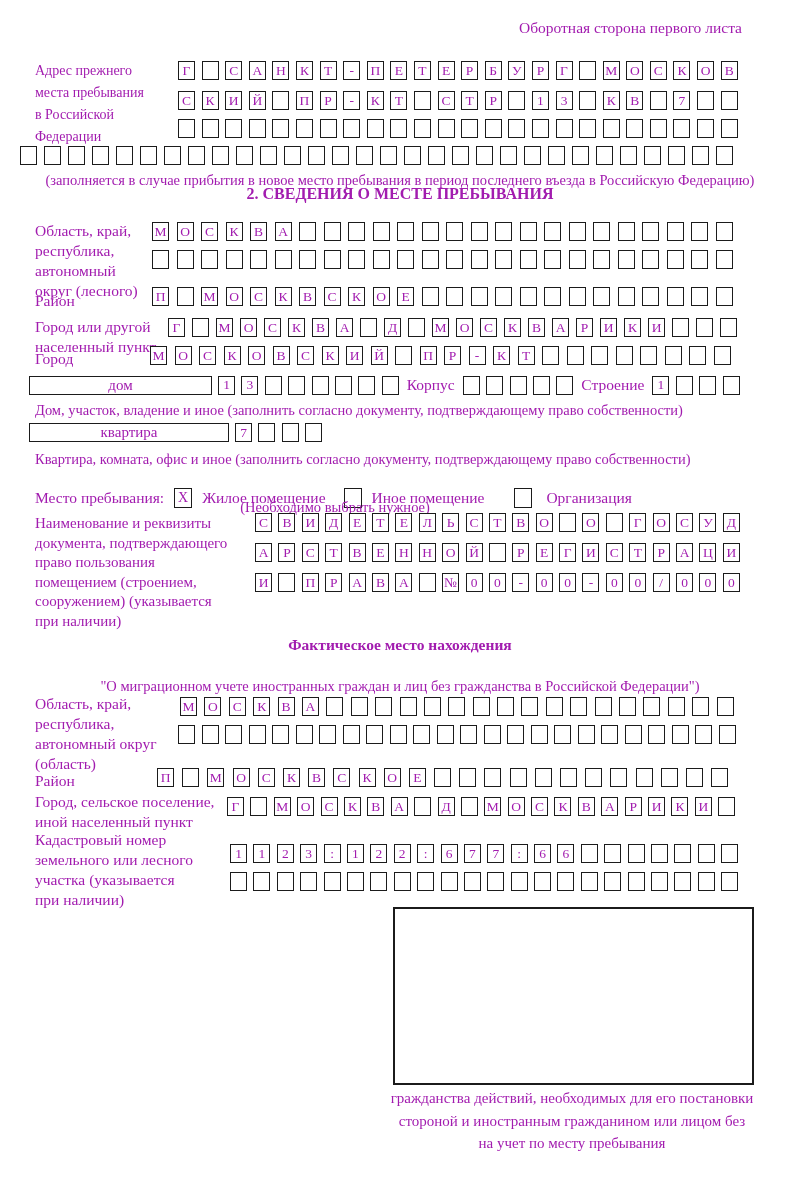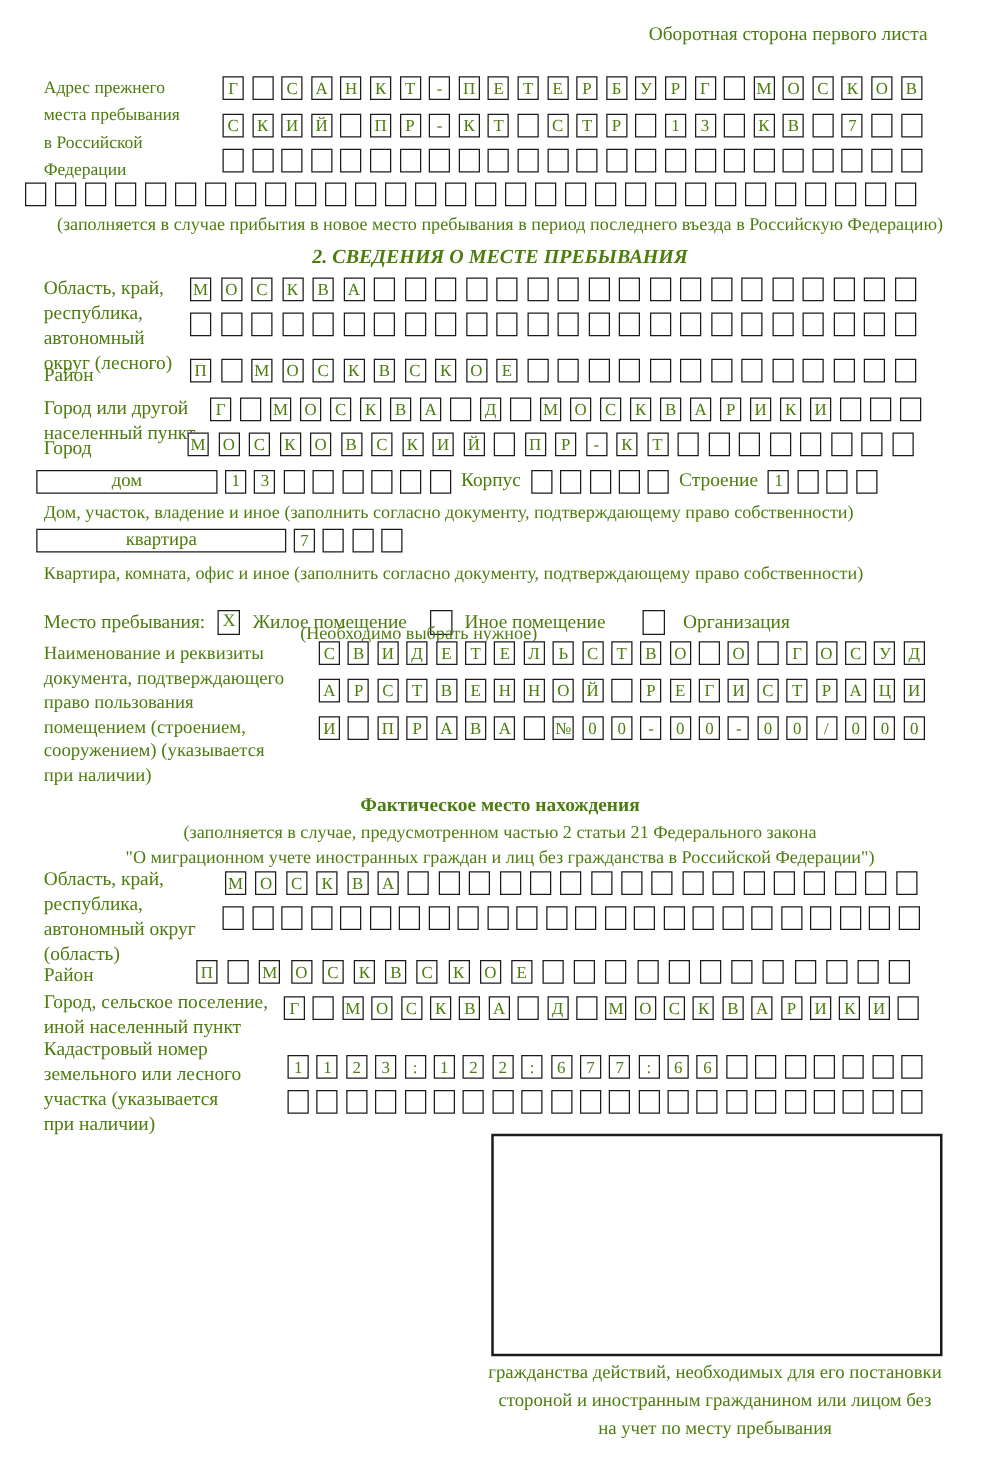--- a/index.html
+++ b/index.html
@@ -1,17 +1,17 @@
 <!DOCTYPE html>
 <html><head>
 <meta charset="utf-8">
 <style>
   html,body{margin:0;padding:0;background:#fff;}
   .page{position:relative;width:800px;height:1180px;background:#ffffff;
-        font-family:"Liberation Serif","DejaVu Serif",serif;color:#4d7c0f;overflow:hidden;}
+        font-family:"Liberation Serif","DejaVu Serif",serif;color:#a21caf;overflow:hidden;}
   .abs{position:absolute;}
   .lab{font-size:15.5px;line-height:20px;}
   .lab22{font-size:14px;line-height:22px;}
   .lab195{font-size:15px;line-height:19.5px;}
   .note{font-size:14.5px;line-height:17px;}
   .ttl{font-size:16px;font-weight:bold;}
   .ctr{left:0;width:800px;text-align:center;}
   .row{display:flex;}
   .cell{flex:0 0 17px;width:17px;height:19px;border:1.6px solid #1b1b1b;box-sizing:border-box;
         display:flex;align-items:center;justify-content:center;font-size:13.5px;line-height:1;
@@ -141,21 +141,21 @@
       <div class="cell"></div>
       <div class="cell"></div>
       <div class="cell"></div>
       <div class="cell"></div>
       <div class="cell"></div>
       <div class="cell"></div>
       <div class="cell"></div>
     </div>
   <div class="abs note ctr" style="top:172px;">(заполняется в случае прибытия в новое место пребывания в период последнего въезда в Российскую Федерацию)</div>
 
-  <div class="abs ttl ctr" style="top:197px;font-style:italic;">2. СВЕДЕНИЯ О МЕСТЕ ПРЕБЫВАНИЯ</div>
+  <div class="abs ttl ctr" style="top:185px;">2. СВЕДЕНИЯ О МЕСТЕ ПРЕБЫВАНИЯ</div>
 
   <div class="abs lab" style="left:35px;top:221px;width:130px;">
       <div>Область, край,</div>
       <div>республика,</div>
       <div>автономный</div>
       <div>округ (лесного)</div>
     </div>
   <div class="abs row" style="left:152px;top:222px;gap:7.5px;">
       <div class="cell">М</div>
       <div class="cell">О</div>
@@ -290,21 +290,21 @@
       <div class="cell"></div>
       <div class="cell"></div>
       <div class="cell"></div>
       <div class="cell"></div>
       <div class="cell"></div>
       <div class="cell"></div>
       <div class="cell"></div>
     </div>
 
   <div class="abs row" style="left:29px;top:375px;align-items:center;">
-    <div class="wordbox" style="width:145px;">дом</div>
+    <div class="wordbox" style="width:183px;">дом</div>
     <div class="row" style="margin-left:6px;gap:6.4px;">
         <div class="cell">1</div>
         <div class="cell">3</div>
         <div class="cell"></div>
         <div class="cell"></div>
         <div class="cell"></div>
         <div class="cell"></div>
         <div class="cell"></div>
         <div class="cell"></div>
       </div>
@@ -420,21 +420,20 @@
       <div class="cell">-</div>
       <div class="cell">0</div>
       <div class="cell">0</div>
       <div class="cell">/</div>
       <div class="cell">0</div>
       <div class="cell">0</div>
       <div class="cell">0</div>
     </div>
 
   <div class="abs ttl ctr" style="top:636px;font-size:15.5px;">Фактическое место нахождения</div>
-  <div class="abs note ctr" style="top:658px;">(заполняется в случае, предусмотренном частью 2 статьи 21 Федерального закона</div>
   <div class="abs note ctr" style="top:678px;">"О миграционном учете иностранных граждан и лиц без гражданства в Российской Федерации")</div>
 
   <div class="abs lab" style="left:35px;top:694px;width:145px;">
       <div>Область, край,</div>
       <div>республика,</div>
       <div>автономный округ</div>
       <div>(область)</div>
     </div>
   <div class="abs row" style="left:180px;top:697px;gap:7.4px;">
       <div class="cell">М</div>

